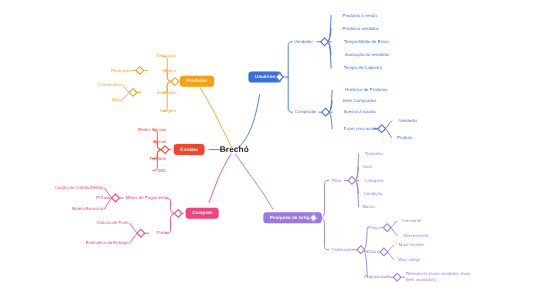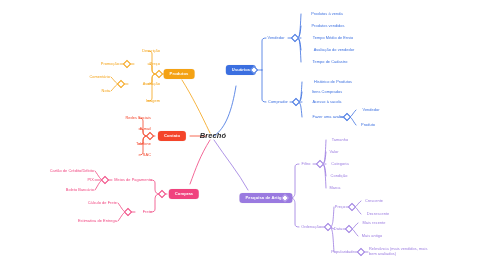--- a/index.html
+++ b/index.html
@@ -18,21 +18,20 @@
     white-space:nowrap;
     line-height:1;
   }
 
   
   .root{
     font-size:7.5px;
     font-weight:bold;
     color:#2b2b2b;
     letter-spacing:.1px;
-    font-style:italic;
   }
 
   
   .pill{
     font-size:4.1px;
     color:#ffffff;
     padding:3px 6px;
     border-radius:3px;
     font-weight:bold;
     letter-spacing:.1px;

